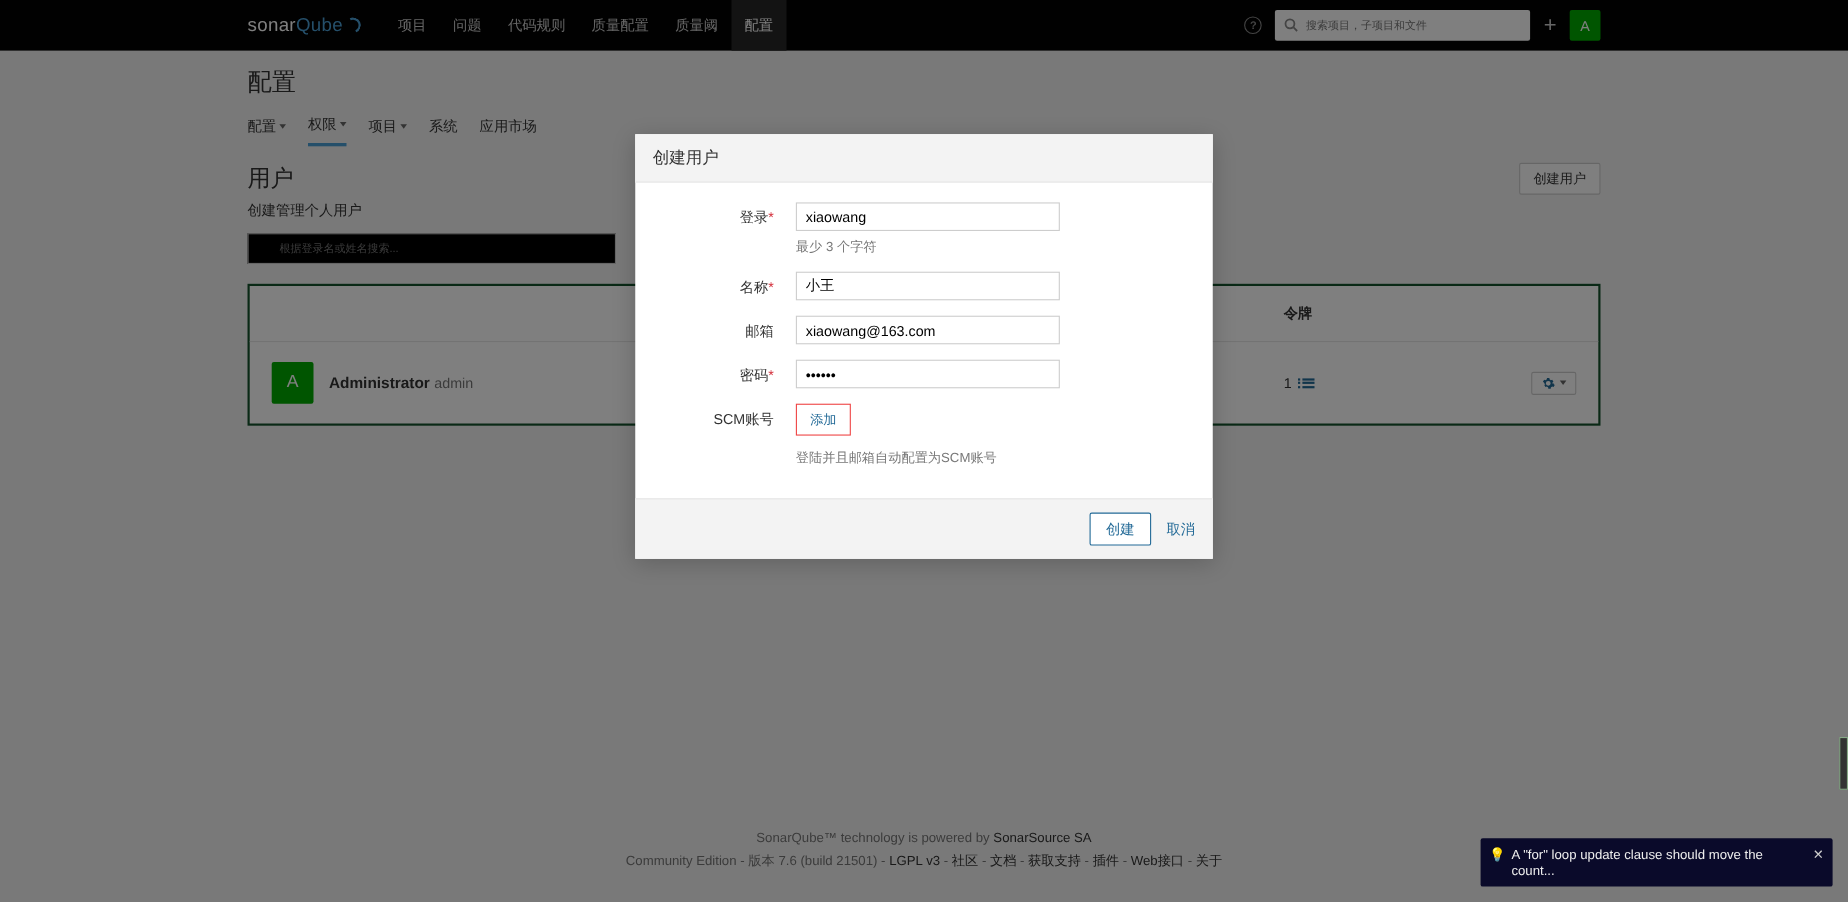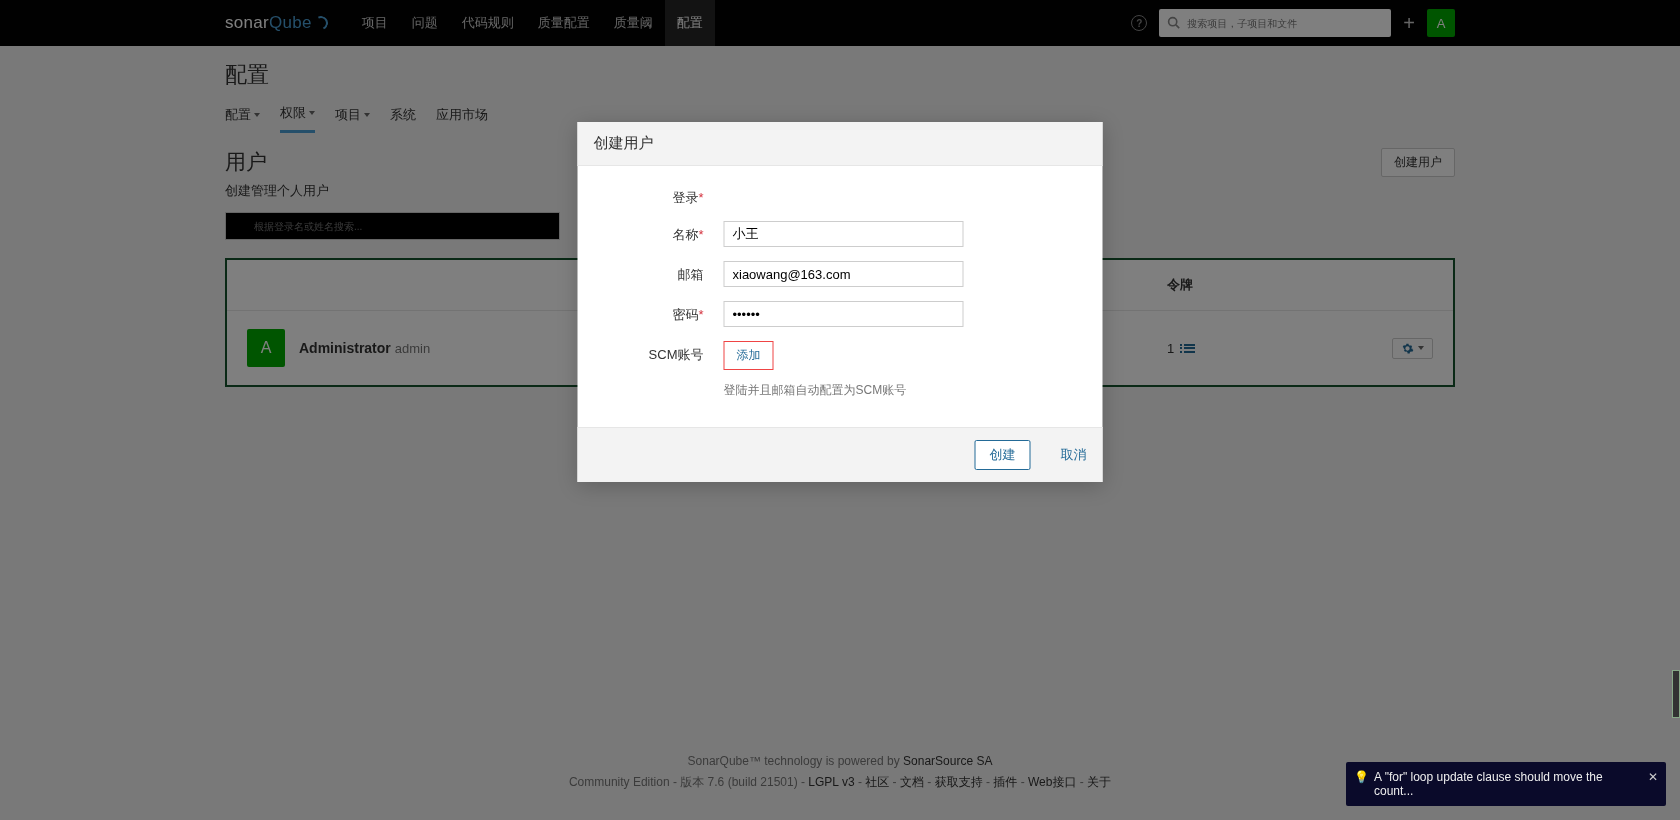--- a/index.html
+++ b/index.html
@@ -50,21 +50,21 @@
 .modal{position:absolute;left:50%;top:122px;transform:translateX(-50%);width:525px;background:#fff;z-index:100;box-shadow:0 4px 20px rgba(0,0,0,0.2)}
 .modal-head{padding:12px 16px;border-bottom:1px solid #e6e6e6;font-size:15px;background:#f3f3f3}
 .modal-body{padding:18px 16px 14px}
 .form-row{display:flex;align-items:flex-start;margin-bottom:14px}
 .form-label{width:130px;text-align:right;padding-right:20px;font-size:13px;padding-top:5px}
 .form-label .req{color:#d4333f}
 .form-field{flex:1}
 .form-input{width:240px;height:26px;border:1px solid #cdcdcd;padding:0 8px;font-size:13px}
 .form-hint{font-size:12px;color:#777;margin-top:6px}
 .btn-add{border:1px solid #ef4444;background:#fff;color:#236a97;padding:5px 12px;font-size:12px;cursor:pointer}
-.modal-foot{background:#f3f3f3;padding:12px 16px;display:flex;justify-content:flex-end;gap:30px;align-items:center;border-top:1px solid #e6e6e6}
+.modal-foot{background:#f3f3f3;padding:12px 16px;display:flex;justify-content:flex-end;gap:14px;align-items:center;border-top:1px solid #e6e6e6}
 .btn-primary{border:1px solid #236a97;background:#fff;color:#236a97;padding:5px 14px;font-size:13px;cursor:pointer;border-radius:2px}
 .link-cancel{color:#236a97;font-size:13px;cursor:pointer}
 .footer{position:absolute;bottom:28px;left:0;right:0;text-align:center;font-size:12px;color:#777;line-height:1.7;z-index:1}
 .footer a{color:#333}
 .toast{position:absolute;right:14px;bottom:14px;background:#0a0a2a;color:#eee;font-size:12px;padding:8px 30px 8px 28px;border-radius:2px;z-index:200;display:flex;align-items:center;gap:8px;width:320px}
 .toast .bulb{position:absolute;left:8px;top:8px;color:#aee}
 .toast .close{position:absolute;right:8px;top:8px;color:#ccc;cursor:pointer}
 .sicon svg,.gear-btn svg{display:block}
 .side-handle{position:absolute;right:0;top:670px;width:8px;height:48px;background:#333;border:1px solid #8a8;z-index:200}
 </style>
@@ -177,20 +177,24 @@
   </div>
 </div>
 
 <div class="overlay"></div>
 
 <div class="modal">
   <div class="modal-head">创建用户</div>
   <div class="modal-body">
     <div class="form-row">
       <div class="form-label"><span>登录</span><span class="req">*</span></div>
+      <div class="form-field">
+        <input class="form-input" value="xiaowang" style="">
+        <div class="form-hint">最少 3 个字符</div>
+      </div>
     </div>
     <div class="form-row">
       <div class="form-label"><span>名称</span><span class="req">*</span></div>
       <div class="form-field"><input class="form-input" value="小王" style=""></div>
     </div>
     <div class="form-row">
       <div class="form-label"><span>邮箱</span></div>
       <div class="form-field"><input class="form-input" value="xiaowang@163.com" style=""></div>
     </div>
     <div class="form-row">

